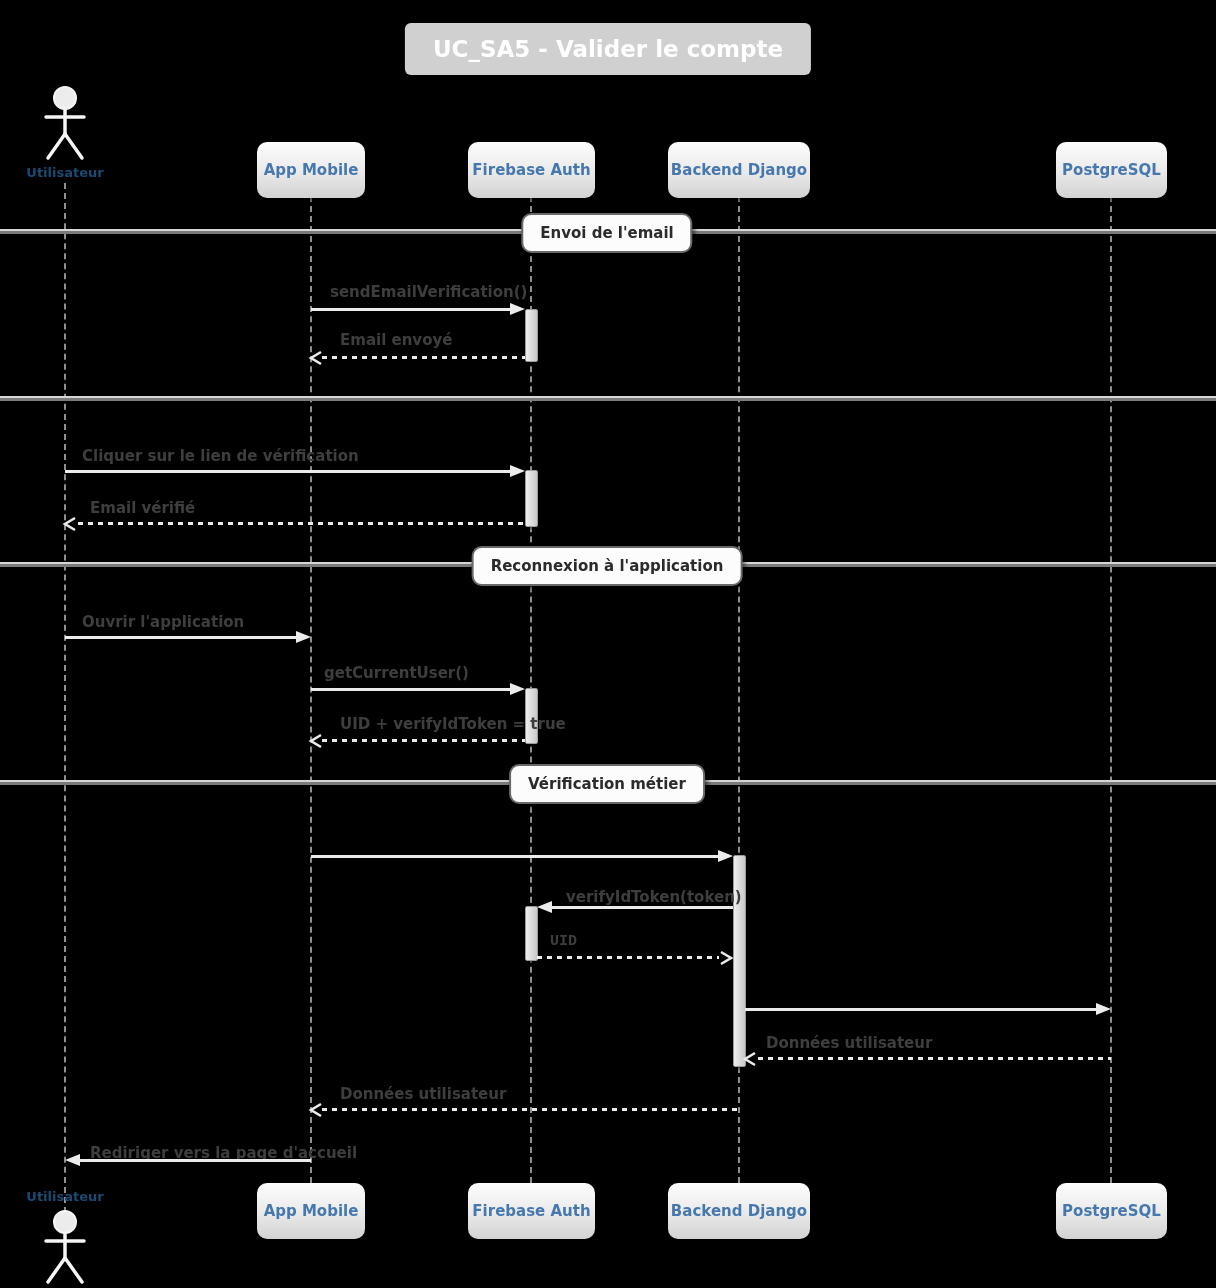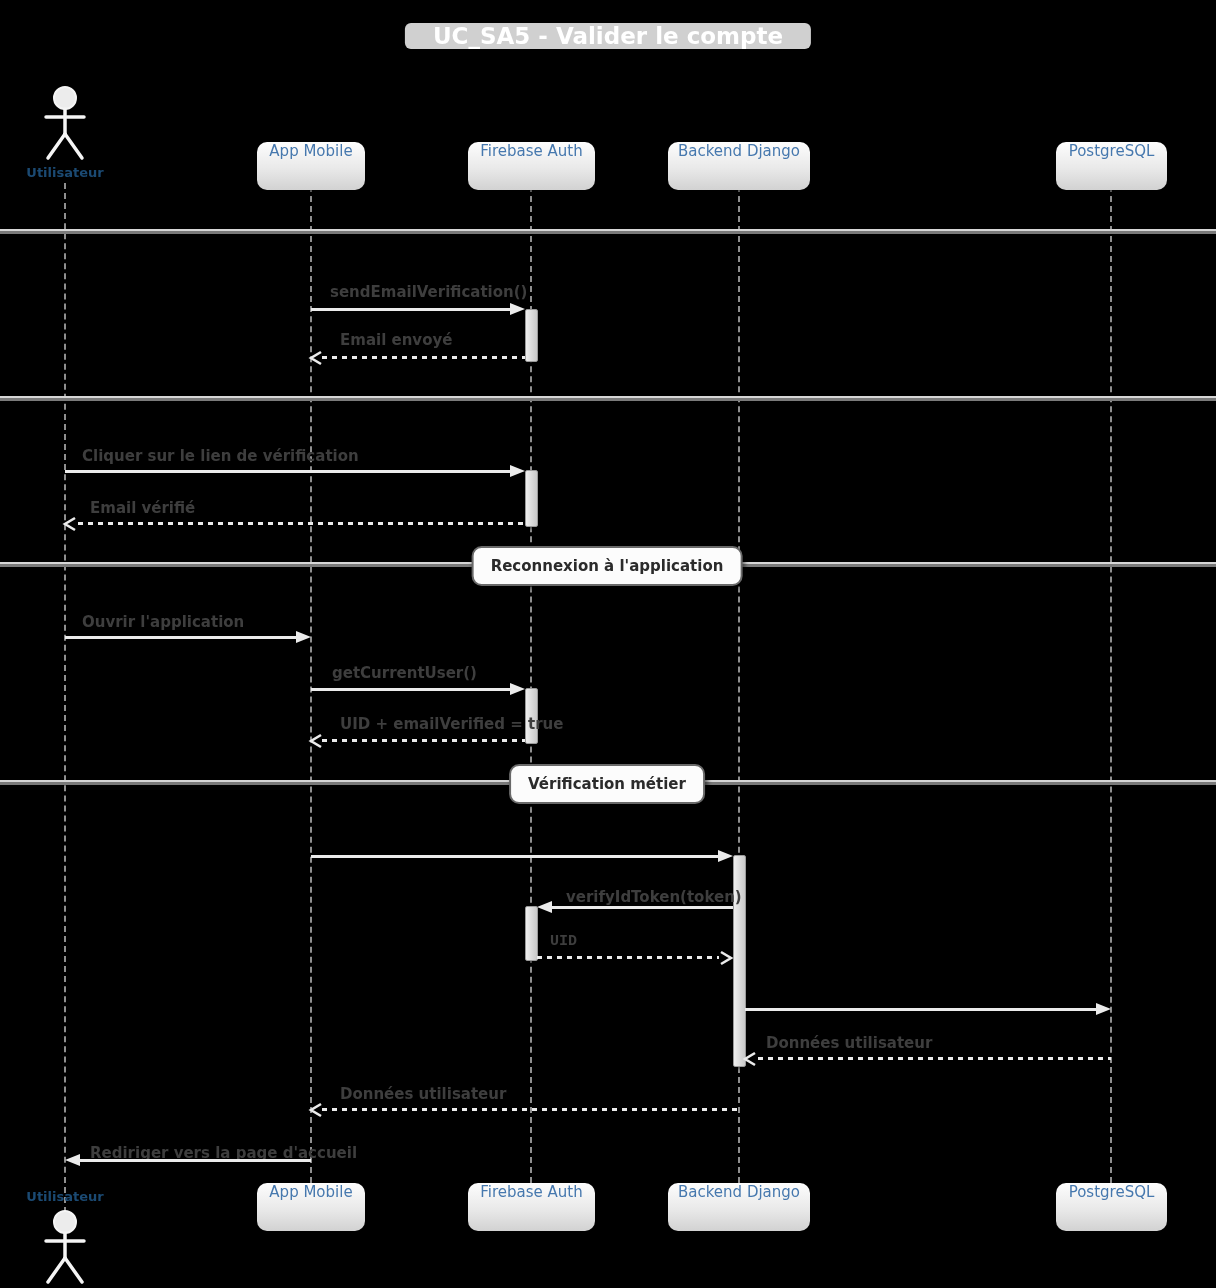--- a/index.html
+++ b/index.html
@@ -3,33 +3,33 @@
 <meta charset="utf-8">
 <style>
   html,body{margin:0;padding:0;background:#000;}
   .stage{
     position:relative;width:1216px;height:1288px;background:#000;overflow:hidden;
     font-family:"DejaVu Sans","Liberation Sans",sans-serif;
   }
   
   .title-box{
     position:absolute;left:608px;top:23px;transform:translateX(-50%);
-    background:#d0d0d0;border-radius:6px;padding:0 28px;
+    background:#d0d0d0;border-radius:6px;padding:13px 28px;
     box-shadow:0 3px 6px rgba(0,0,0,.55);
     color:#fff;font-weight:bold;font-size:23px;white-space:nowrap;
   }
   
   .lifeline{position:absolute;width:0;border-left:2px dashed #8f8f8f;z-index:1;}
   
   .pbox{
-    position:absolute;height:48px;border-radius:10px;z-index:6;
+    position:absolute;height:56px;border-radius:10px;z-index:6;
     background:linear-gradient(to bottom,#fdfdfd 0%,#e9e9e9 55%,#d2d2d2 100%);
     box-shadow:0 3px 5px rgba(0,0,0,.55);
-    display:flex;align-items:flex-start;justify-content:center;
-    color:#4678ae;font-size:15px;white-space:nowrap;
+    display:flex;align-items:center;justify-content:center;
+    color:#4678ae;font-size:15px;white-space:nowrap;font-weight:bold;
   }
   
   .actor-label{position:absolute;transform:translateX(-50%);color:#1b4a73;font-weight:bold;font-size:13px;white-space:nowrap;z-index:6;}
   .actor-figure{position:absolute;z-index:6;}
   
   .divider-line{
     position:absolute;left:0;width:1216px;height:5px;z-index:2;
     background:linear-gradient(to bottom,#d6d6d6 0,#d6d6d6 2px,#7a7a7a 2px,#7a7a7a 5px);
   }
   .divider-label{
@@ -72,20 +72,21 @@
   <div class="lifeline" style="left:310px;top:186px;height:997px;"></div>
   <div class="lifeline" style="left:530px;top:186px;height:997px;"></div>
   <div class="lifeline" style="left:738px;top:186px;height:997px;"></div>
   <div class="lifeline" style="left:1110px;top:186px;height:997px;"></div>
 
   <div class="divider-line" style="top:229px;"></div>
   <div class="divider-line" style="top:396px;"></div>
   <div class="divider-line" style="top:562px;"></div>
   <div class="divider-line" style="top:780px;"></div>
 
+  <div class="divider-label" style="top:213px;">Envoi de l'email</div>
   <div class="divider-label" style="top:764px;">Vérification métier</div>
   <div class="divider-label" style="top:546px;">Reconnexion à l'application</div>
 
   <div class="activation" style="left:525px;top:309px;height:51px;"></div>
   <div class="activation" style="left:525px;top:470px;height:55px;"></div>
   <div class="activation" style="left:525px;top:688px;height:54px;"></div>
   <div class="activation" style="left:733px;top:855px;height:210px;"></div>
   <div class="activation" style="left:525px;top:906px;height:53px;"></div>
 
   <div class="msg-label" style="left:330px;top:283px;">sendEmailVerification()</div>
@@ -105,25 +106,25 @@
   <div class="msg-label" style="left:90px;top:499px;">Email vérifié</div>
   <div class="msg-line dashed" style="left:78px;top:522px;width:447px;"></div>
   <svg class="vee" style="left:62px;top:516px;" width="16" height="16">
       <polyline points="13,2 3,8 13,14" fill="none" stroke="#ebebeb" stroke-width="2.6"></polyline>
     </svg>
 
   <div class="msg-label" style="left:82px;top:613px;">Ouvrir l'application</div>
   <div class="msg-line" style="left:65px;top:636px;width:232px;"></div>
   <div class="head-right" style="left:296px;top:631px;"></div>
 
-  <div class="msg-label" style="left:332px;top:664px;">getCurrentUser()</div>
+  <div class="msg-label" style="left:324px;top:664px;">getCurrentUser()</div>
   <div class="msg-line" style="left:311px;top:688px;width:200px;"></div>
   <div class="head-right" style="left:510px;top:683px;"></div>
 
-  <div class="msg-label" style="left:340px;top:715px;">UID + emailVerified = true</div>
+  <div class="msg-label" style="left:340px;top:715px;">UID + verifyIdToken = true</div>
   <div class="msg-line dashed" style="left:322px;top:739px;width:203px;"></div>
   <svg class="vee" style="left:308px;top:733px;" width="16" height="16">
       <polyline points="13,2 3,8 13,14" fill="none" stroke="#ebebeb" stroke-width="2.6"></polyline>
     </svg>
 
   <div class="msg-line" style="left:311px;top:855px;width:408px;"></div>
   <div class="head-right" style="left:718px;top:850px;"></div>
 
   <div class="msg-label" style="left:566px;top:880px;margin-top:8px;">verifyIdToken(token)</div>
   <div class="msg-line" style="left:551px;top:906px;width:182px;"></div>

